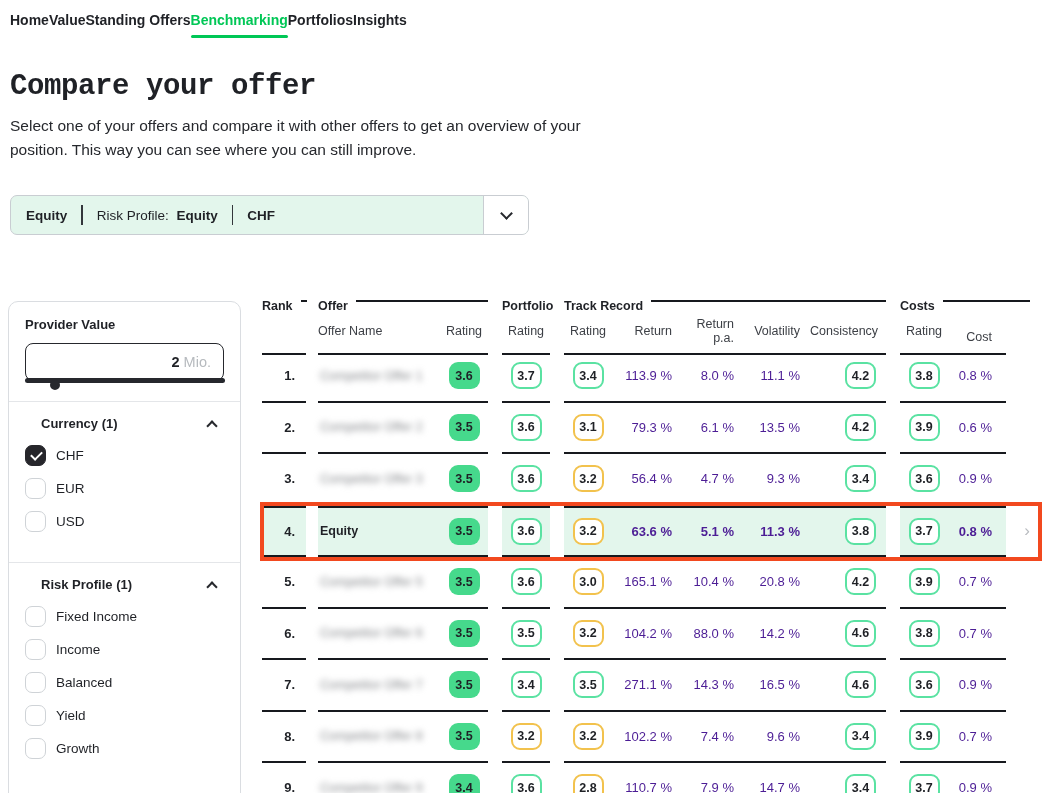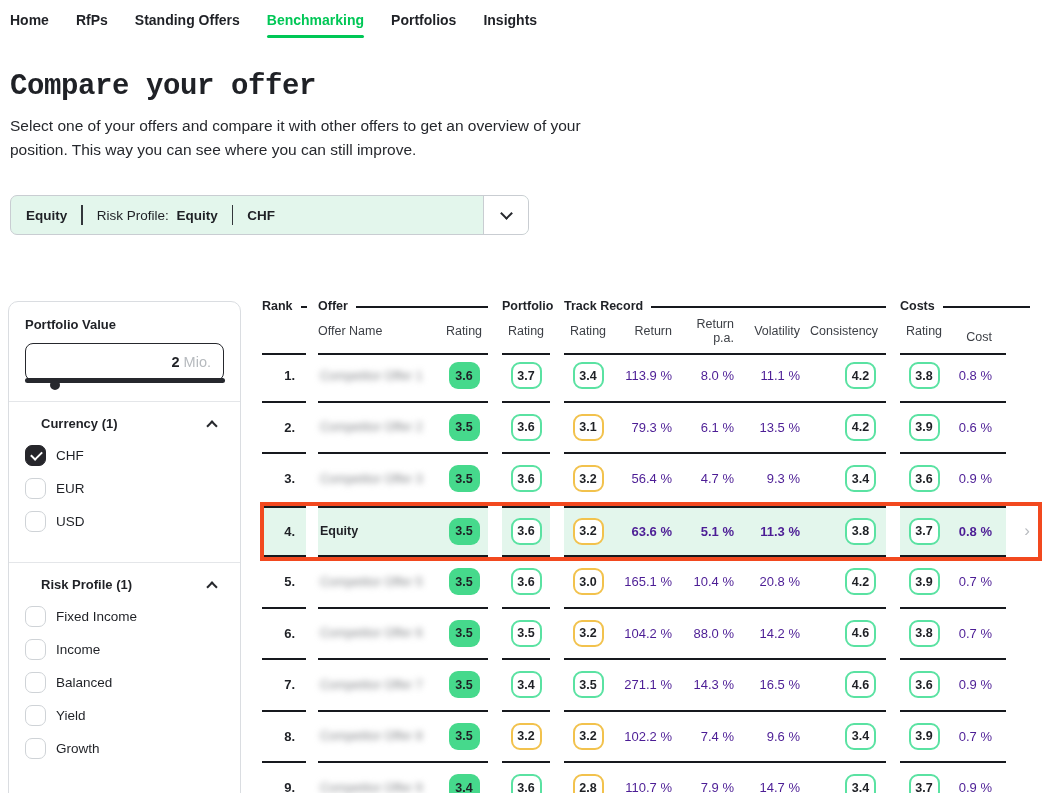--- a/index.html
+++ b/index.html
@@ -1,20 +1,20 @@
 <!DOCTYPE html>
 <html><head>
 <meta charset="utf-8">
 <style>
   * { margin:0; padding:0; box-sizing:border-box; }
   html,body { background:#fff; }
   body { width:1043px; height:793px; overflow:hidden; font-family:"Liberation Sans", sans-serif; color:#1f2126; position:relative; }
 
   
-  .nav { display:flex; gap:27px; padding:12px 0 0 10px; font-weight:700; font-size:14px; }
+  .nav { display:flex; padding:12px 0 0 10px; font-weight:700; font-size:14px; }
   .nav-item { position:relative; padding-bottom:10px; cursor:pointer; white-space:nowrap; }
   .nav-item.active { color:var(--green); }
   .nav-item.active::after { content:''; position:absolute; left:0; right:0; bottom:0; height:3px; border-radius:3px; background:var(--green); }
 
   :root { --green:#00c756; --dark:#17191e; --mint:#e3f6ec; --red:#f2491f; }
 
   h1 { font-size:29px; font-weight:800; letter-spacing:-0.4px; margin:32px 0 0 10px;font-family:Liberation Mono, monospace; }
   .desc { margin:11px 0 0 10px; font-size:15.5px; line-height:1.55; max-width:602px; color:#26282d; }
 
   
@@ -42,21 +42,21 @@
   .side-head { display:flex; align-items:center; justify-content:space-between; padding:0 24px 0 32px; font-size:13px; font-weight:700; margin-bottom:8px; cursor:pointer; }
   .cbx-row { display:flex; align-items:center; gap:10px; padding:6px 16px; font-size:13.5px; cursor:pointer; }
   .cbx { width:21px; height:21px; border-radius:7px; border:1.5px solid #cfd3d7; background:#fff; position:relative; flex:0 0 auto; }
   .cbx.checked { background:#26262b; border-color:#26262b; }
   .cbx.checked::after { content:''; position:absolute; left:4.5px; top:5px; width:9px; height:5px; border-left:2.2px solid #fff; border-bottom:2.2px solid #fff; transform:rotate(-45deg); }
 
   
   .table { width:768px; margin-top:-6px; }
   .thead-groups, .thead-cols, .trow { display:grid; grid-template-columns:44px 12px 170px 14px 48px 14px 322px 14px 106px 24px; }
   .thead-groups { align-items:center; font-weight:700; font-size:12.5px; height:22px; }
-  .ghead { display:flex; align-items:center; white-space:nowrap; overflow:visible; }
+  .ghead { display:flex; align-items:flex-start; white-space:nowrap; overflow:visible; }
   .gline { flex:1 1 auto; border-top:2px solid var(--dark); margin-left:8px; margin-top:1px; min-width:6px; }
   .ghead-costs { grid-column:9 / 11; }
   .thead-cols { font-size:12.5px; color:#3c3f45; align-items:end; height:34px; }
   .thead-cols .grp { border-bottom:2px solid var(--dark); height:100%; display:flex; align-items:center; }
   .sub-offer { justify-content:space-between; }
   .sub-center { width:48px; text-align:center; display:inline-block; }
   .grid-track { display:grid; grid-template-columns:48px 70px 62px 66px 1fr; align-items:center; width:100%; }
   .grid-costs { display:grid; grid-template-columns:48px 1fr; align-items:center; width:100%; }
   .tr-right { text-align:right; padding-right:10px; }
   .cons-head { padding-right:10px; }
@@ -80,21 +80,21 @@
 
   .trow.highlight .grp { background:var(--mint); border-top:2px solid var(--dark); }
   .trow.highlight::after { content:''; position:absolute; left:-2px; right:-12px; top:-4px; bottom:-4px; border:4px solid var(--red); pointer-events:none; }
   .trow.highlight .oname, .trow.highlight .pct, .trow.highlight .rank { font-weight:700; }
 </style>
 </head>
 <body>
 
 <nav class="nav" id="nav">
     <div class="nav-item">Home</div>
-    <div class="nav-item">RfPs</div>
+    <div class="nav-item">Value</div>
     <div class="nav-item">Standing Offers</div>
     <div class="nav-item active">Benchmarking</div>
     <div class="nav-item">Portfolios</div>
     <div class="nav-item">Insights</div>
   </nav>
 
 <h1>Compare your offer</h1>
 <p class="desc">Select one of your offers and compare it with other offers to get an overview of your position. This way you can see where you can still improve.</p>
 
 <div class="filterbar">
@@ -108,21 +108,21 @@
     <span class="filter-sep"></span>
     <span class="bold">CHF</span>
   </div>
   <div class="filter-caret-box">
     <span class="chev-down"></span>
   </div>
 </div>
 
 <div class="content">
   <aside class="sidebar">
-    <div class="pv-label">Portfolio Value</div>
+    <div class="pv-label">Provider Value</div>
     <div class="pv-input">
       <span class="pv-value"><b>2</b> <span class="pv-unit">Mio.</span></span>
       <span class="pv-track"></span>
       <span class="pv-knob"></span>
     </div>
     <div id="sidebar-sections">
         <div>
           <div class="side-divider"></div>
           <div class="side-section">
             <div class="side-head">

